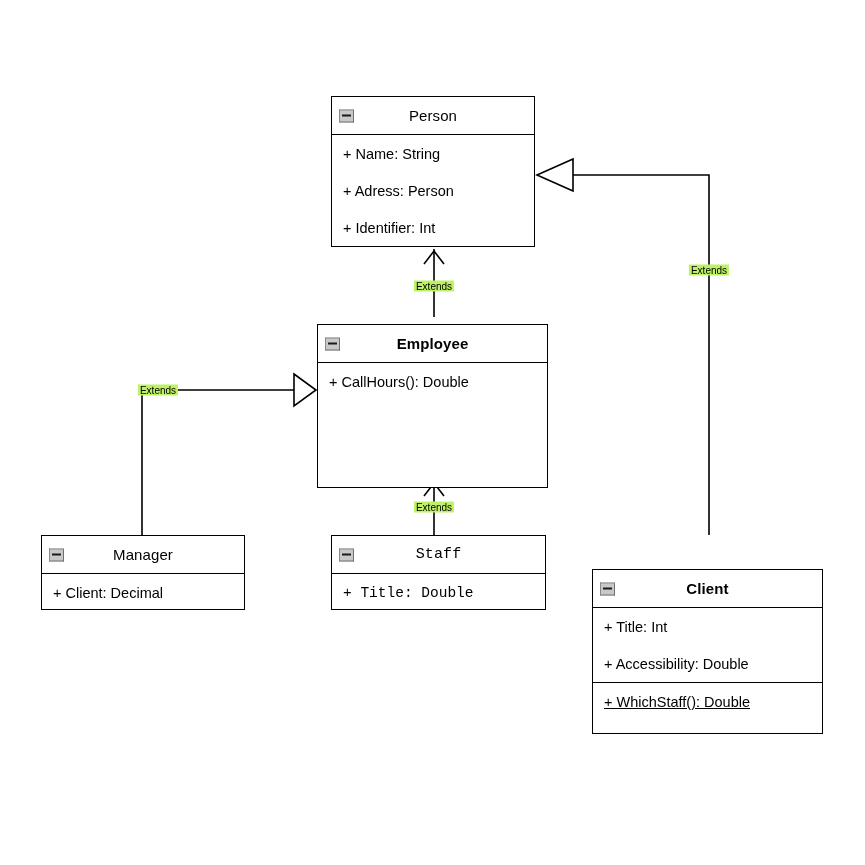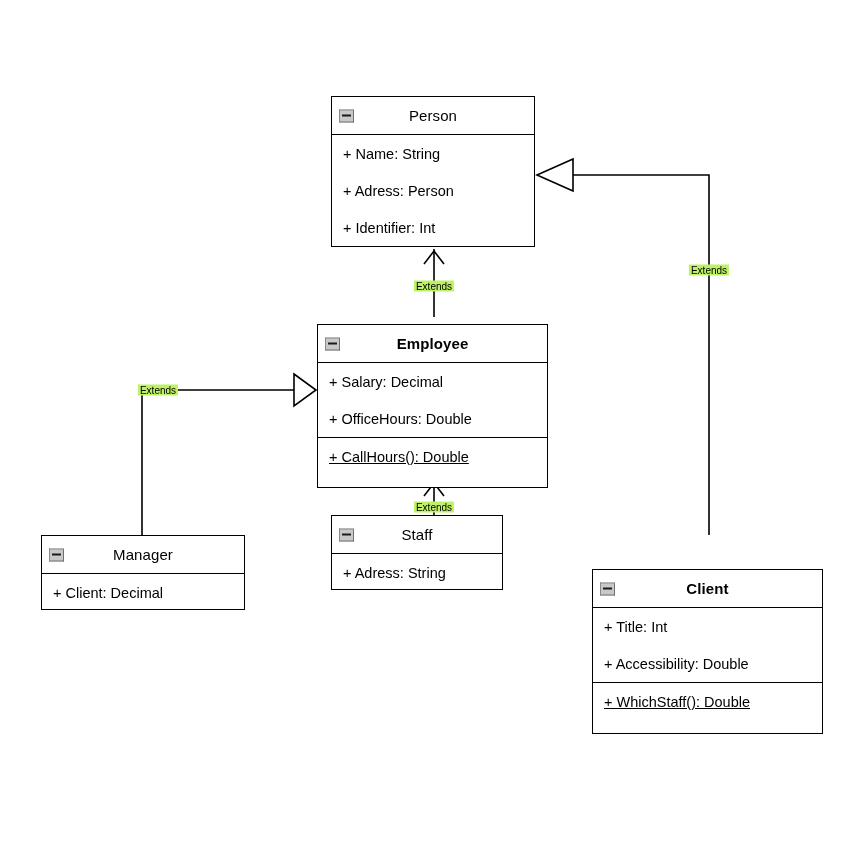--- a/index.html
+++ b/index.html
@@ -155,49 +155,45 @@
   </div>
 
   <div class="uml-class" style="left:317px; top:317px; width:231px; height:164px;margin-top:7px;">
     <div class="uml-header">
       <span class="collapse-btn">
           <i></i>
         </span>
       <span class="uml-title bold">Employee</span>
     </div>
     <div class="uml-compartment">
-      <div class="uml-row">+ Salary: Decimal</div>
-      <div class="uml-row">+ OfficeHours: Double</div>
-    </div>
-    <div class="uml-compartment">
       <div class="uml-row">+ CallHours(): Double</div>
     </div>
   </div>
 
   <div class="uml-class" style="left:41px; top:535px; width:204px; height:75px;">
     <div class="uml-header">
       <span class="collapse-btn">
           <i></i>
         </span>
       <span class="uml-title">Manager</span>
     </div>
     <div class="uml-compartment">
       <div class="uml-row">+ Client: Decimal</div>
     </div>
   </div>
 
-  <div class="uml-class" style="left:331px; top:515px; width:172px; height:75px;">
+  <div class="uml-class" style="left:331px; top:535px; width:215px; height:75px;font-family:Liberation Mono, monospace;">
     <div class="uml-header">
       <span class="collapse-btn">
           <i></i>
         </span>
       <span class="uml-title">Staff</span>
     </div>
     <div class="uml-compartment">
-      <div class="uml-row">+ Adress: String</div>
+      <div class="uml-row">+ Title: Double</div>
     </div>
   </div>
 
   <div class="uml-class" style="left:592px; top:535px; width:231px; height:165px;margin-top:34px;">
     <div class="uml-header">
       <span class="collapse-btn">
           <i></i>
         </span>
       <span class="uml-title bold">Client</span>
     </div>

